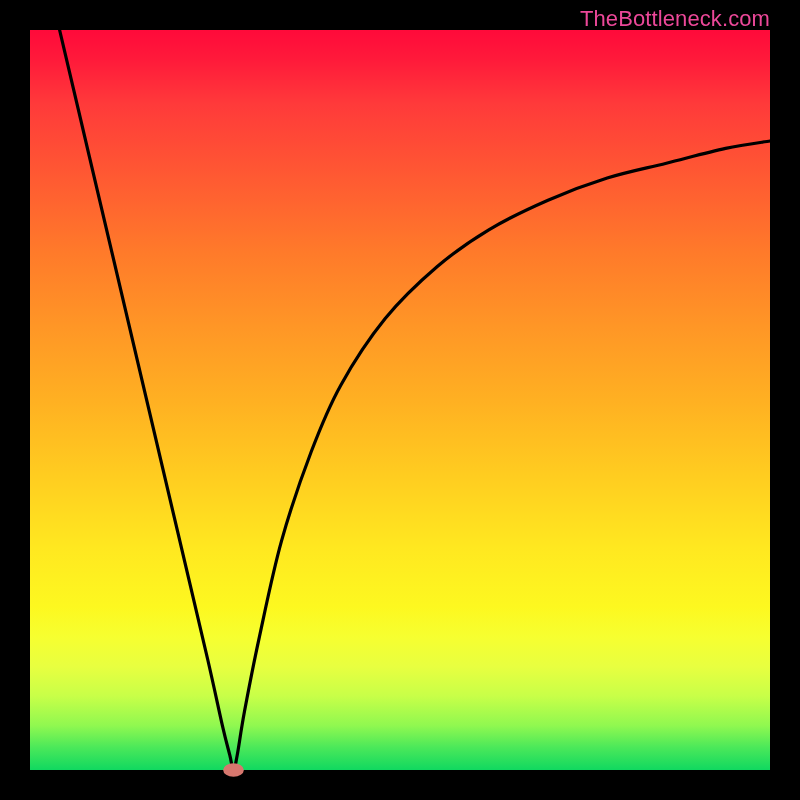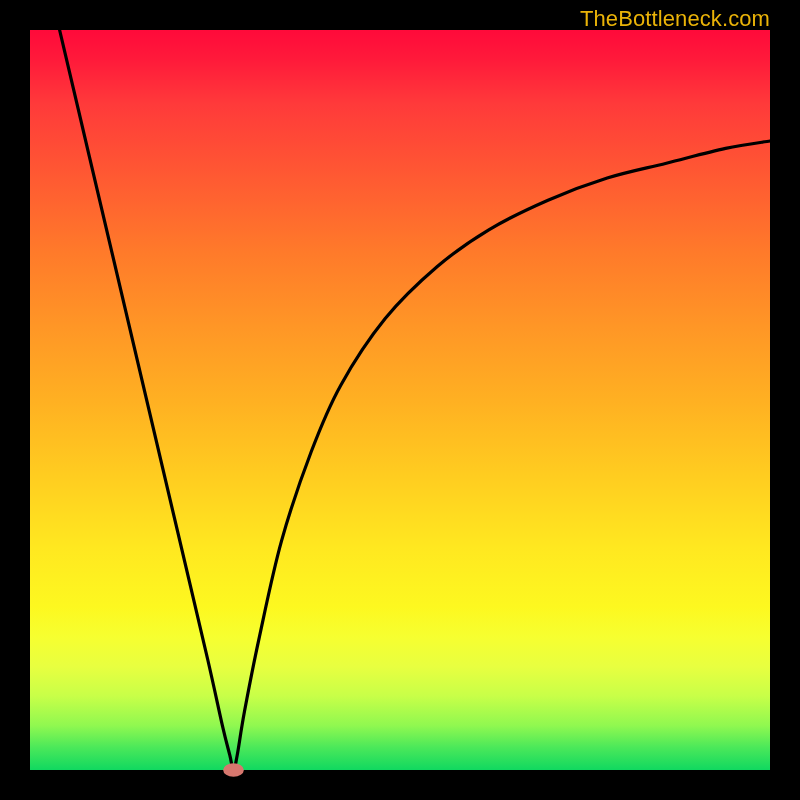--- a/index.html
+++ b/index.html
@@ -41,21 +41,21 @@
       #c8ff48 90%,
       #90f850 94%,
       #4ae85a 97%,
       #10d860 100%
     );
   }
   .watermark {
     position: absolute;
     top: 6px;
     right: 30px;
-    color: #eab308;
+    color: #ec4899;
     font-size: 22px;
     font-weight: 500;
     letter-spacing: 0.1px;
     user-select: none;
   }
   svg.curve {
     position: absolute;
     left: 0;
     top: 0;
     width: 740px;

